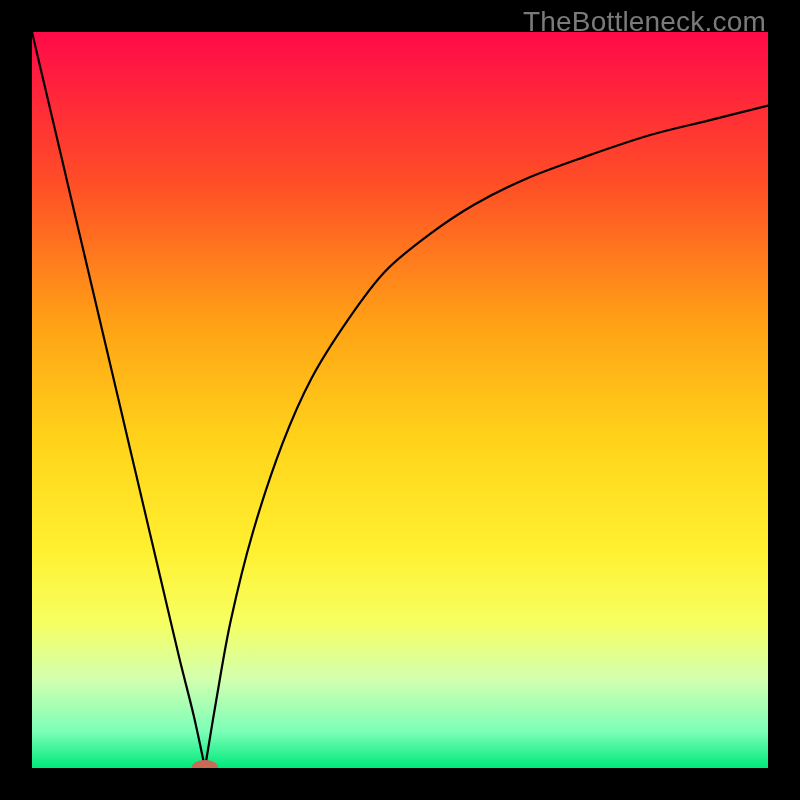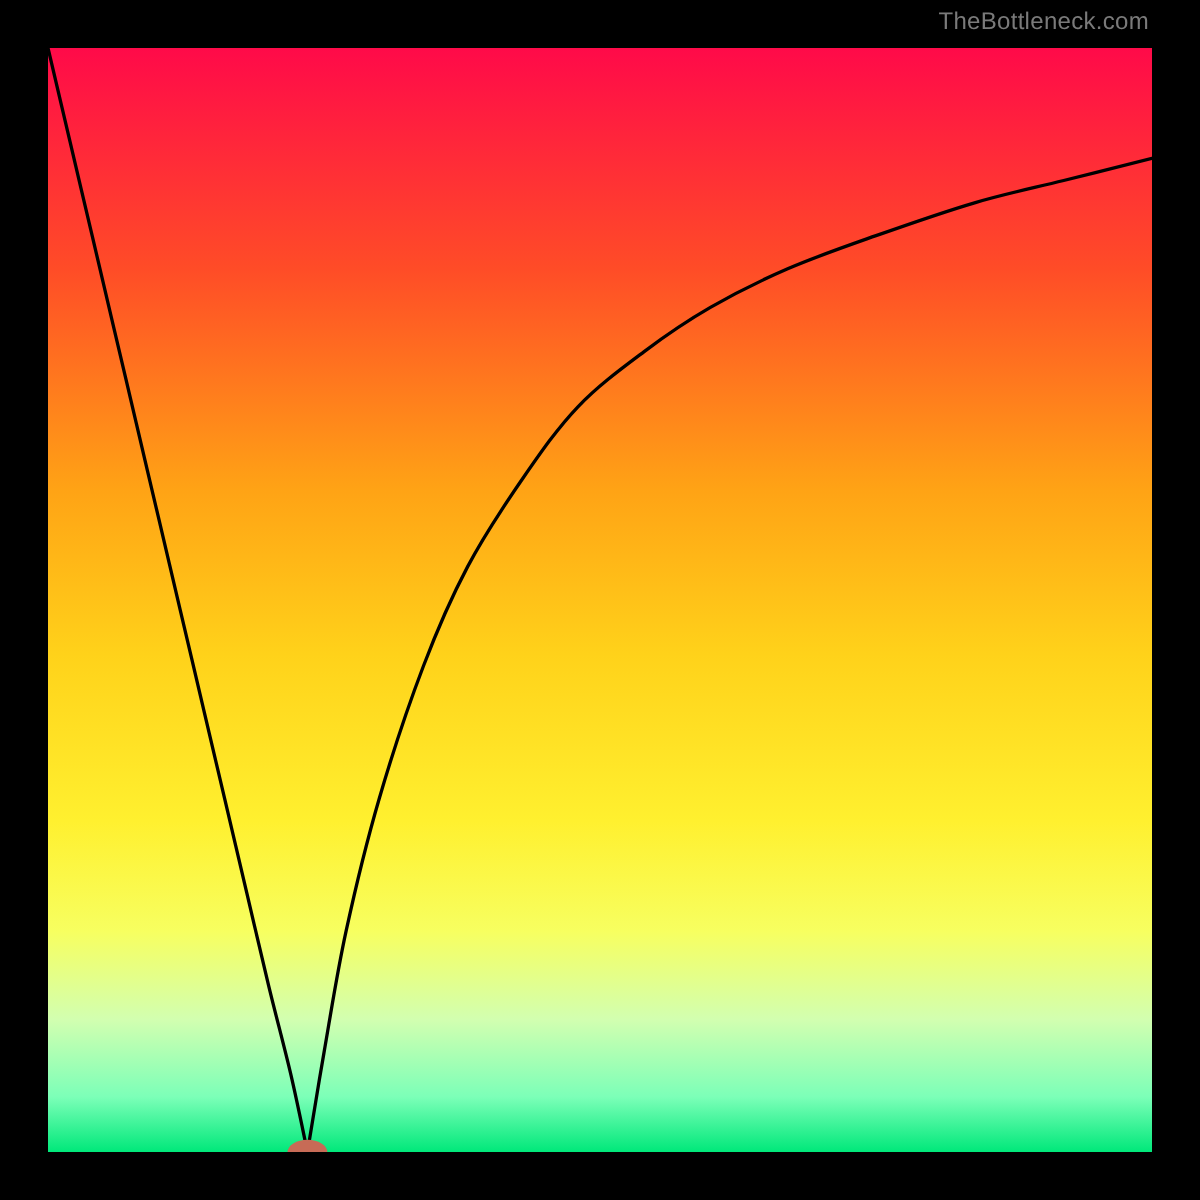--- a/index.html
+++ b/index.html
@@ -22,21 +22,21 @@
     left: 32px;
     top: 32px;
     width: 736px;
     height: 736px;
   }
   .watermark {
     position: absolute;
     top: 6px;
     right: 34px;
     color: #7a7a7a;
-    font-size: 16px;
+    font-size: 28px;
     letter-spacing: 0.2px;
     font-weight: 500;
   }
   svg { display: block; }
 </style>
 </head>
 <body>
 
 <div class="frame">
   <div class="watermark">TheBottleneck.com</div>

